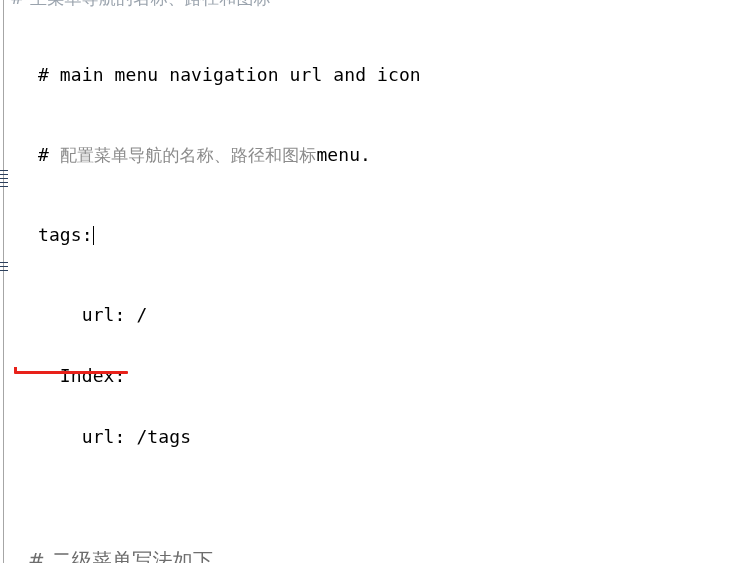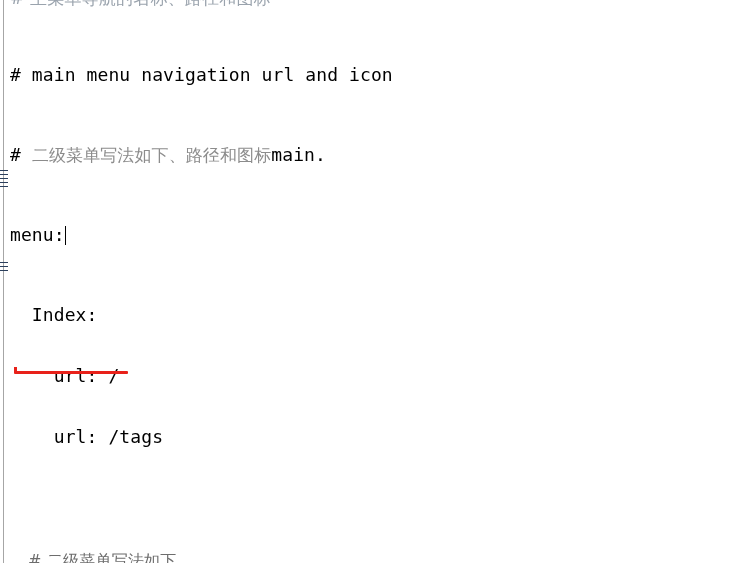--- a/index.html
+++ b/index.html
@@ -56,40 +56,41 @@
   }
 
   
   #bottom-clip {
     position: absolute;
     left: 28px;
     top: 551px;
     height: 12px;
     overflow: hidden;
     white-space: pre;
-    font-size: 16px;
+    font-size: 20px;
     line-height: 19px;
     color: #6d6d6d;
     letter-spacing: 0.2px;
   }
 
   #code {
     position: absolute;
     left: 10px;
     top: 6px;
     white-space: pre;
   }
 
   .line {
     height: 23.1px;
     line-height: 23.1px;
     white-space: pre;
     font-size: 18px;
     color: #000000;
     letter-spacing: 0.1px;
+    margin-left: 28px;
   }
 
   .cjk {
     font-family: "DejaVu Sans", "Liberation Sans", sans-serif;
     font-size: 17px;
   }
 
   .comment {
     color: #000000;
   }
@@ -143,26 +144,26 @@
   <div class="gutter-tick" style="top:262px;"></div>
   <div class="gutter-tick" style="top:266px;"></div>
   <div class="gutter-tick" style="top:270px;"></div>
 
   <div id="top-clip" class="cjk"># 主菜单导航的名称、路径和图标</div>
 
   <div id="code">
 
     <div class="line"># main menu navigation url and icon</div>
 
-    <div class="line comment"><span># </span><span class="cjk-gray">二级菜单写法如下、路径和图标</span><span>main.</span></div>
+    <div class="line comment"><span># </span><span class="cjk-gray">配置菜单导航的名称、路径和图标</span><span>menu.</span></div>
 
-    <div class="line"><span>menu:</span><span class="caret"></span></div>
+    <div class="line"><span>tags:</span><span class="caret"></span></div>
 
+    <div class="line">    url: /</div>
     <div class="line">  Index:</div>
-    <div class="line">    url: /</div>
     <div class="line">    url: /tags</div>
     
     
     
     
     
     
     
 
     

